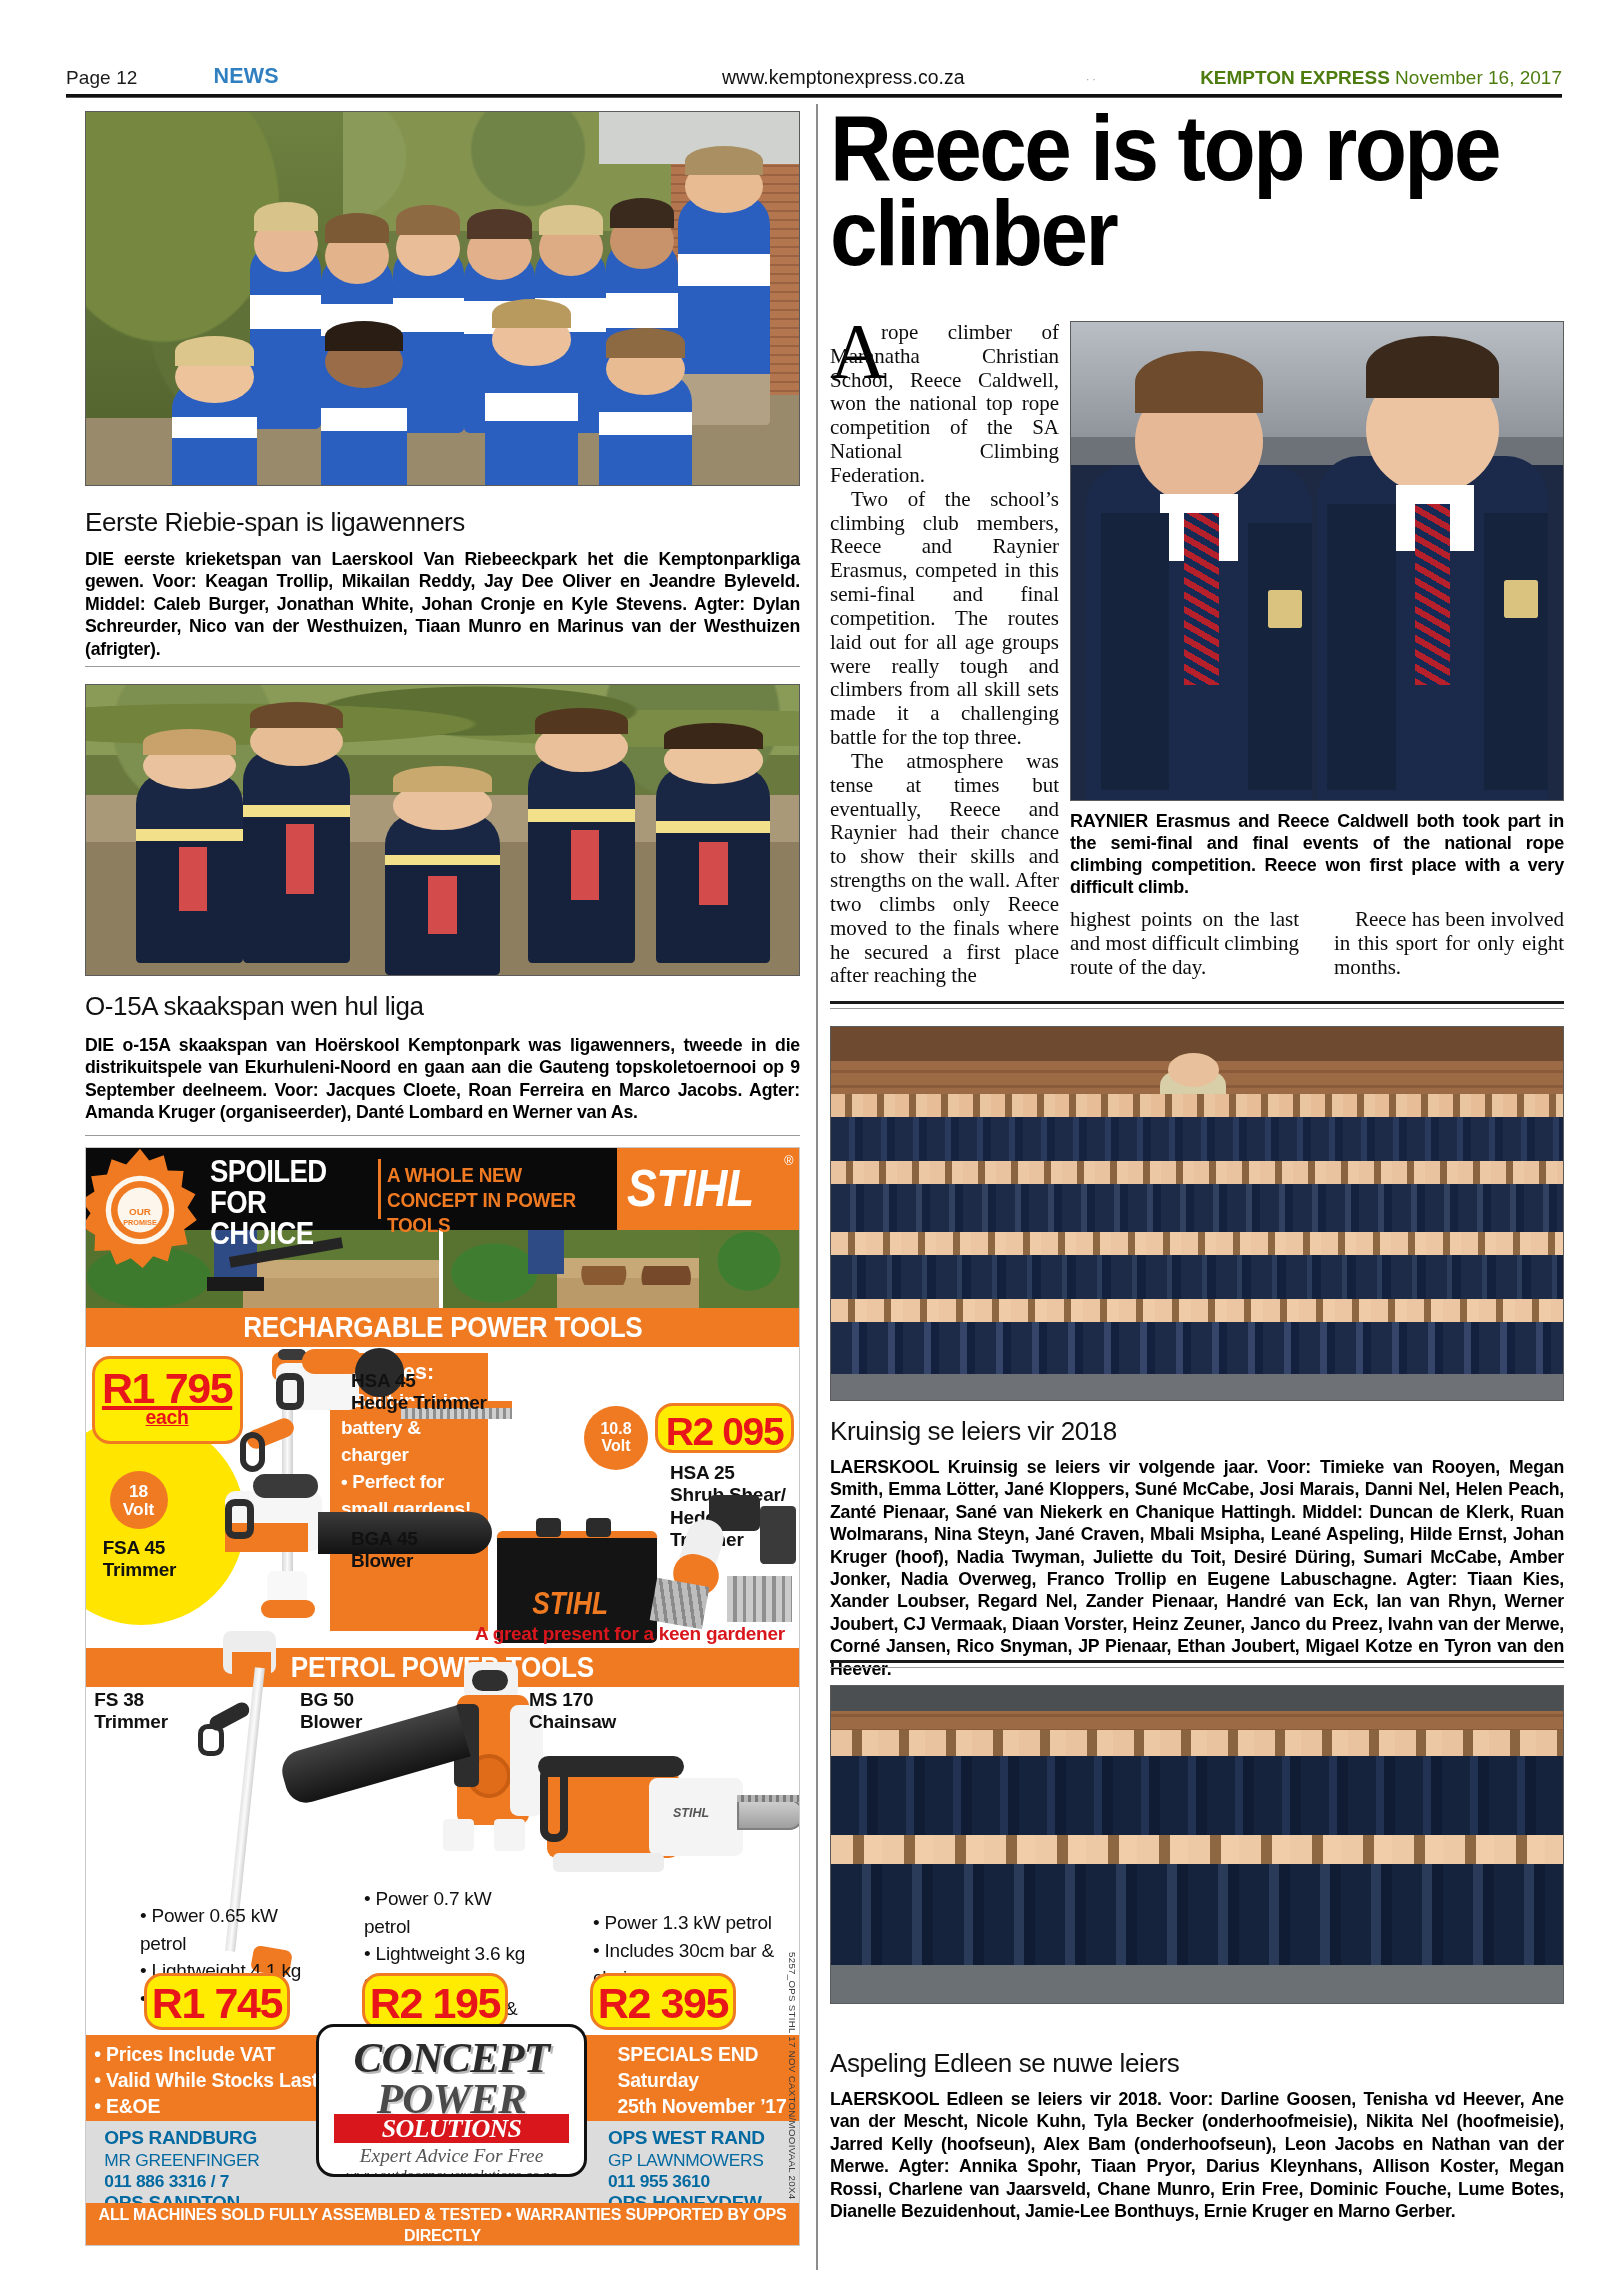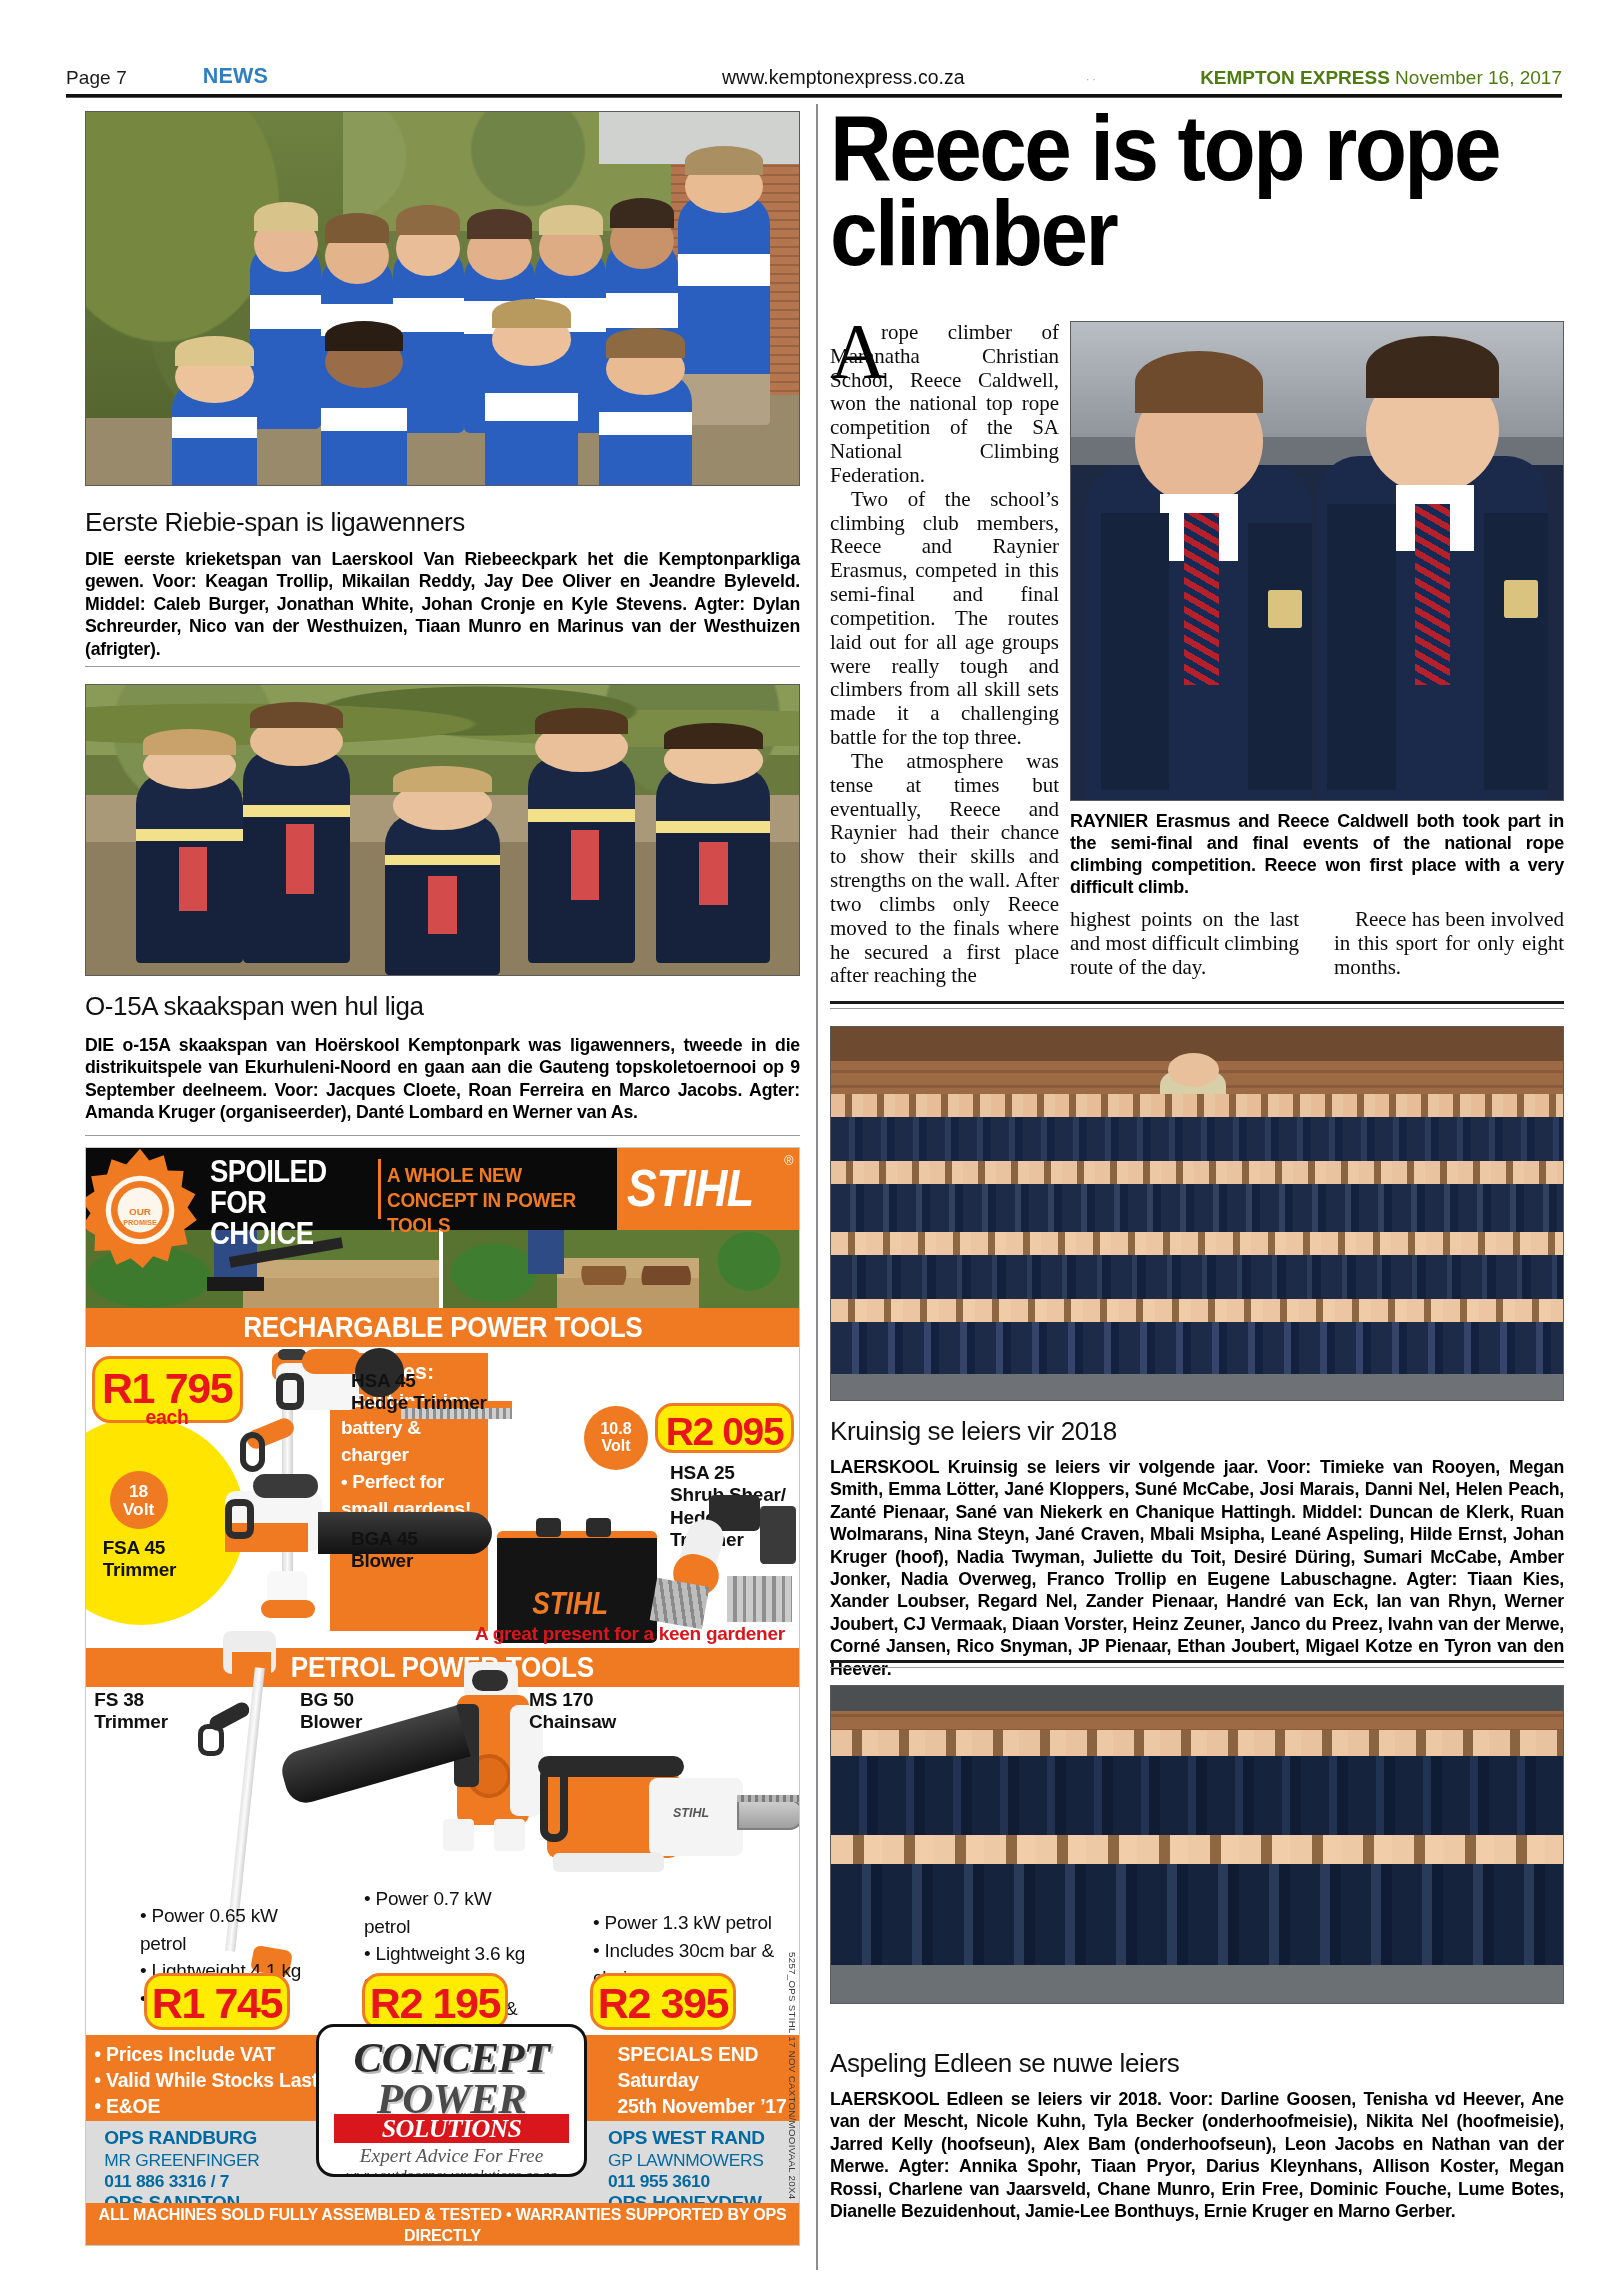--- a/index.html
+++ b/index.html
@@ -231,21 +231,21 @@
     writing-mode: vertical-rl; letter-spacing:0.3px; white-space:nowrap;
   }
 
   
   .pr { position:absolute; }
 </style>
 </head>
 <body>
 
 <div id="masthead">
-  <span class="mh-page">Page 7</span>
+  <span class="mh-page">Page 12</span>
   <span class="mh-news">NEWS</span>
   <span class="mh-web">www.kemptonexpress.co.za</span>
   <span class="mh-dots">· ·</span>
   <span class="mh-right"><span class="bold">KEMPTON EXPRESS</span> <span>November 16, 2017</span></span>
 </div>
 <div id="masthead-rule"></div>
 
 <div id="col-divider"></div>
 
 <div class="photo" style="left:85px; top:111px; width:715px; height:375px;">
@@ -400,21 +400,21 @@
   <div class="tool" style="left:132px; top:201px; width:125px; height:278px;">
     <div style="position:absolute; left:54px; top:2.8px; width:40px; height:29px; border-radius:8.3px; background:#f07a22;"></div>
     <div style="position:absolute; left:60px; top:0; width:28px; height:11px; border-radius:5.6px; background:#3a3a3a;"></div>
     <div style="position:absolute; left:64px; top:28px; width:11px; height:208px; background:linear-gradient(90deg,#d9d9d9,#fafafa,#cfcfcf);"></div>
     <div style="position:absolute; left:28px; top:75px; width:49px; height:19.4px; border-radius:9.7px; background:#f07a22; transform:rotate(-22deg);"></div>
     <div style="position:absolute; left:22px; top:83px; width:25px; height:40px; border:6.2px solid #2d2d2d; border-radius:12.5px;"></div>
     <div style="position:absolute; left:49px; top:222px; width:40px; height:36px; border-radius:7px; background:#f8f8f8;"></div>
     <div style="position:absolute; left:43px; top:251px; width:54px; height:18px; border-radius:9px; background:#f07a22;"></div>
   </div>
 
-  <div class="price" style="left:5.6px; top:208px; width:151px; height:67px; font-size:43px; padding-top:8.3px;">
+  <div class="price" style="left:5.6px; top:208px; width:151px; height:88px; font-size:43px; padding-top:8.3px;text-decoration:underline;">
     <span>R1 795</span>
     <span class="each">each</span>
   </div>
   <div class="volt" style="left:23.6px; top:323px; width:58px; height:58px;">
     <span>18</span>
     <span>Volt</span>
   </div>
 
   <div id="includes-panel">
     <div class="h">Includes:</div>

